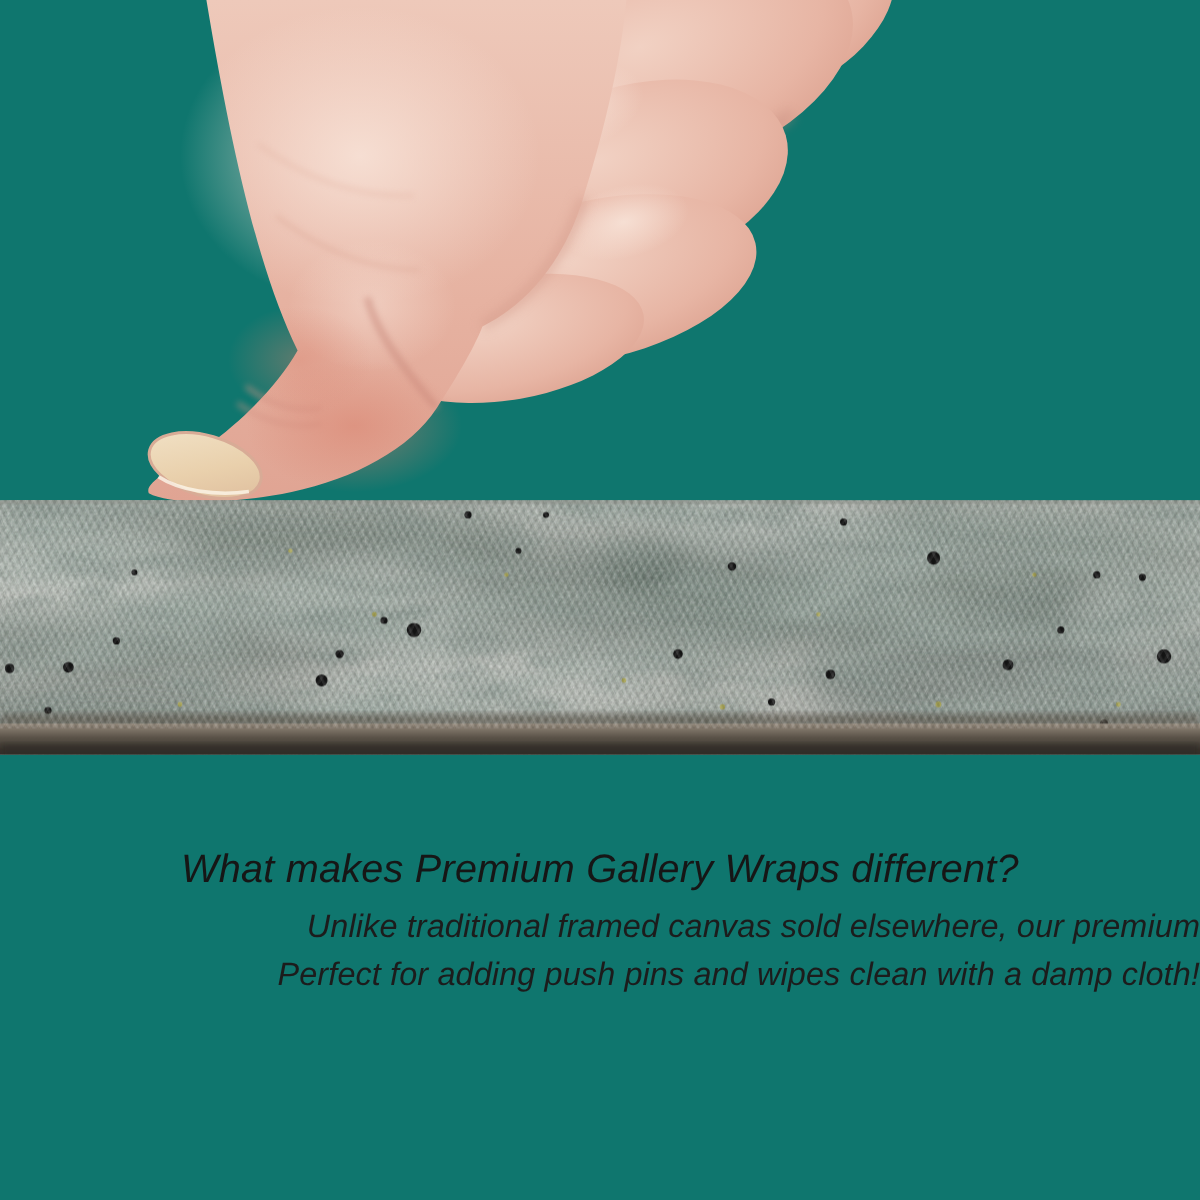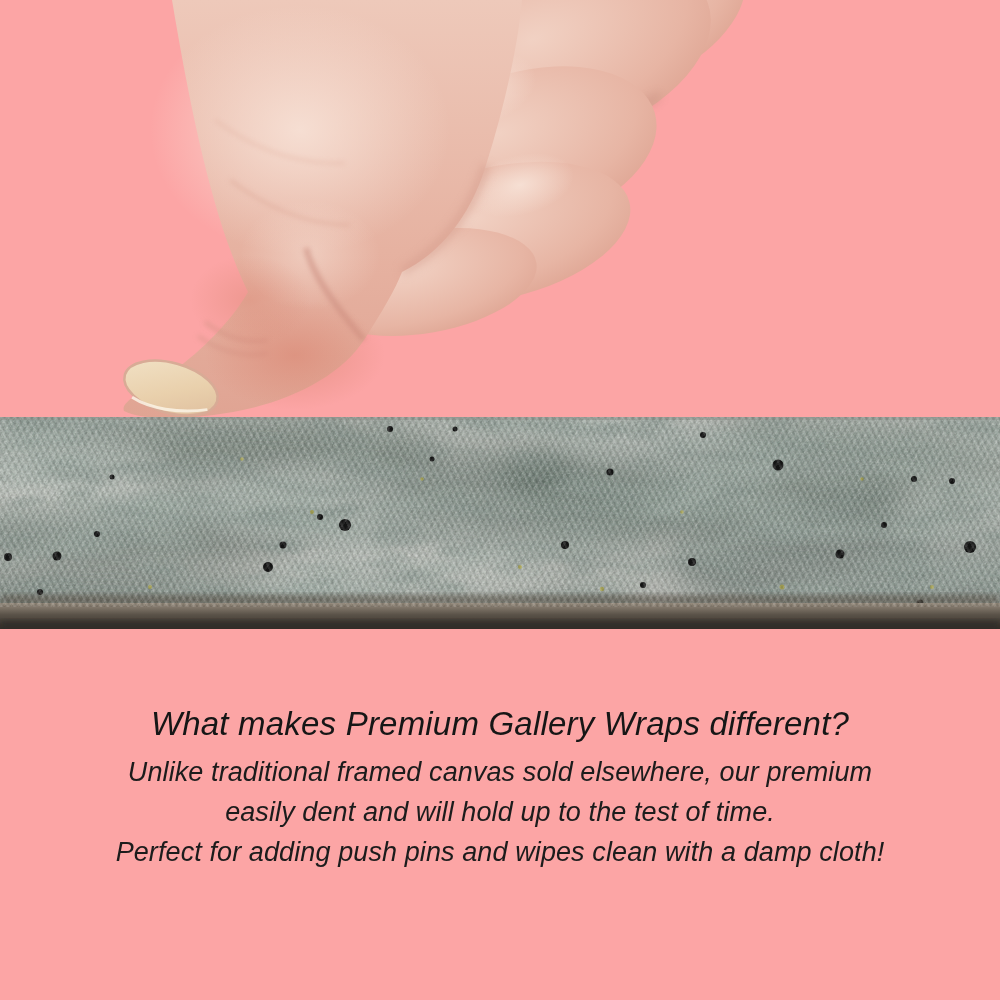--- a/index.html
+++ b/index.html
@@ -1,41 +1,41 @@
 <!DOCTYPE html>
 <html><head>
 <meta charset="utf-8">
 <style>
   html,body{margin:0;padding:0;}
   body{
     width:1000px;height:1000px;background:#ffffff;
     font-family:"Liberation Sans", sans-serif;overflow:hidden;
   }
-  .stage{position:relative;width:1000px;height:1000px;background:#fca5a5;}
+  .stage{position:relative;width:1000px;height:1000px;background:#0f766e;}
 
   .hand-photo{position:absolute;top:0;left:0;width:1000px;height:420px;}
 
   .canvas-strip{position:absolute;top:417px;left:0;width:1000px;height:212px;overflow:hidden;}
   .canvas-strip svg{display:block;}
   .weave-overlay{
     position:absolute;top:0;left:0;width:1000px;height:190px;pointer-events:none;
     background:
       repeating-linear-gradient(64deg, rgba(255,255,255,0.09) 0 1.5px, rgba(0,0,0,0.06) 3px 4.5px, rgba(255,255,255,0) 4.5px 6px),
       repeating-linear-gradient(-58deg, rgba(255,255,255,0.07) 0 1.5px, rgba(20,25,22,0.06) 3px 4.5px, rgba(255,255,255,0) 4.5px 6px);
   }
 
   .text-block{
     position:absolute;top:702px;left:0;width:1000px;
     text-align:center;font-style:italic;color:#1c1c1c;
   }
   .heading{
     font-size:33px;line-height:44px;margin:0 0 6px 0;font-weight:normal;
     letter-spacing:0.2px;color:#161616;
   }
-  .body-line{font-size:27px;line-height:40px;letter-spacing:0.1px;}
+  .body-line{font-size:27px;line-height:40px;letter-spacing:0.1px;text-align:right;}
 </style>
 </head>
 <body>
 
 <div class="stage">
 
   <svg class="hand-photo" width="1000" height="420" viewBox="0 0 1000 420" aria-hidden="true">
     <defs>
       <linearGradient id="skinV" x1="0" y1="0" x2="0" y2="1">
         <stop offset="0" stop-color="#eec9ba"></stop>
@@ -213,17 +213,16 @@
       <rect x="0" y="204" width="1000" height="8" fill="#2e2a25" opacity="0.85" filter="url(#blurSm)"></rect>
 
       <rect x="0" y="0" width="1000" height="3" fill="#8f948d" opacity="0.7"></rect>
     </svg>
     <div class="weave-overlay"></div>
   </div>
 
   <div class="text-block">
     <h1 class="heading">What makes Premium Gallery Wraps different?</h1>
     <div class="body-line">Unlike traditional framed canvas sold elsewhere, our premium</div>
-    <div class="body-line">easily dent and will hold up to the test of time.</div>
     <div class="body-line">Perfect for adding push pins and wipes clean with a damp cloth!</div>
   </div>
 
 </div>
 
 </body></html>

